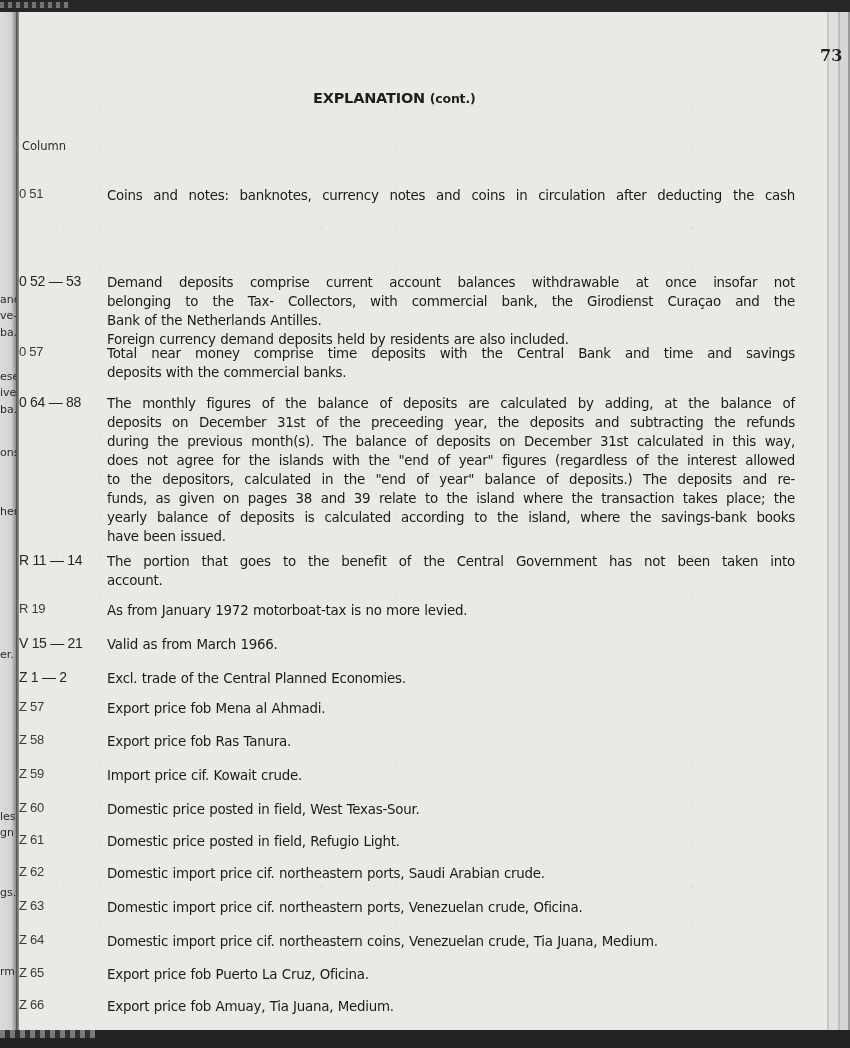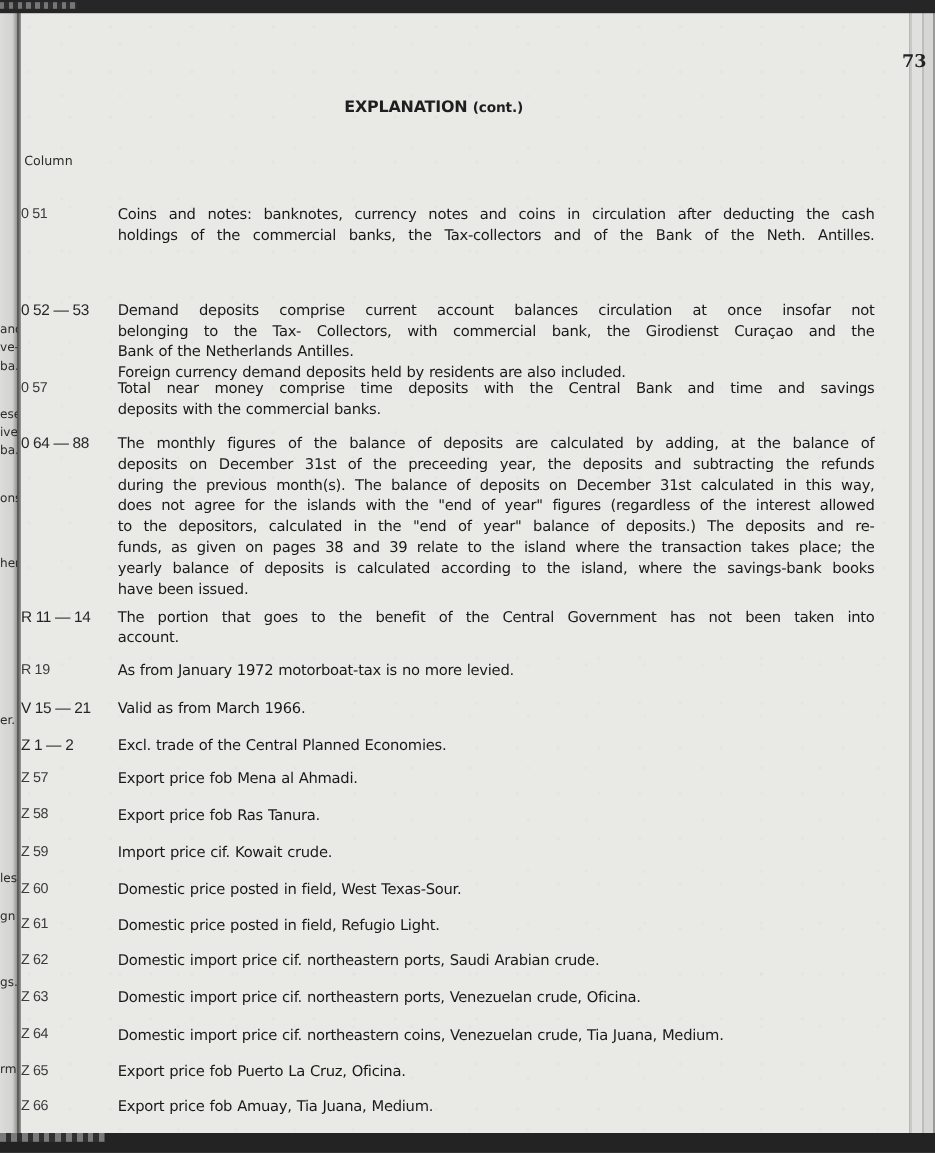--- a/index.html
+++ b/index.html
@@ -162,21 +162,21 @@
     <span class="frag" style="top: 282px;">and</span>
     <span class="frag" style="top: 298px;">ve-</span>
     <span class="frag" style="top: 315px;">ba.</span>
     <span class="frag" style="top: 359px;">ese</span>
     <span class="frag" style="top: 375px;">ive</span>
     <span class="frag" style="top: 392px;">ba.</span>
     <span class="frag" style="top: 435px;">ons</span>
     <span class="frag" style="top: 494px;">her</span>
     <span class="frag" style="top: 637px;">er.</span>
     <span class="frag" style="top: 815px;">gn</span>
-    <span class="frag" style="top: 781px;">les</span>
+    <span class="frag" style="top: 799px;">les</span>
     <span class="frag" style="top: 875px;">gs.</span>
     <span class="frag" style="top: 954px;">rm</span>
   </div>
 <div class="gutter-line"></div>
 
 <div class="page"></div>
 <div class="page-edge"></div>
 
 <div class="page-number">73</div>
 
@@ -185,27 +185,26 @@
   <span class="cont">(cont.)</span>
 </div>
 
 <div class="column-heading">Column</div>
 
 <div id="entries">
     <div class="entry" style="top: 186px;">
       <div class="code">0 51</div>
       <div class="text">
         <span class="line">Coins and notes: banknotes, currency notes and coins in circulation after deducting the cash</span>
-        <span class="line">holdings of the commercial banks, the Tax-collectors and of the Bank of the Neth. Antilles.</span>
       </div>
     </div>
     <div class="entry" style="top: 273px;">
       <div class="code big">0 52 — 53</div>
       <div class="text">
-        <span class="line">Demand deposits comprise current account balances circulation at once insofar not</span>
+        <span class="line">Demand deposits comprise current account balances withdrawable at once insofar not</span>
         <span class="line">belonging to the Tax- Collectors, with commercial bank, the Girodienst Curaçao and the</span>
         <span class="line last">Bank of the Netherlands Antilles.</span>
         <span class="line last">Foreign currency demand deposits held by residents are also included.</span>
       </div>
     </div>
     <div class="entry" style="top: 344px;">
       <div class="code">0 57</div>
       <div class="text">
         <span class="line">Total near money comprise time deposits with the Central Bank and time and savings</span>
         <span class="line last">deposits with the commercial banks.</span>

